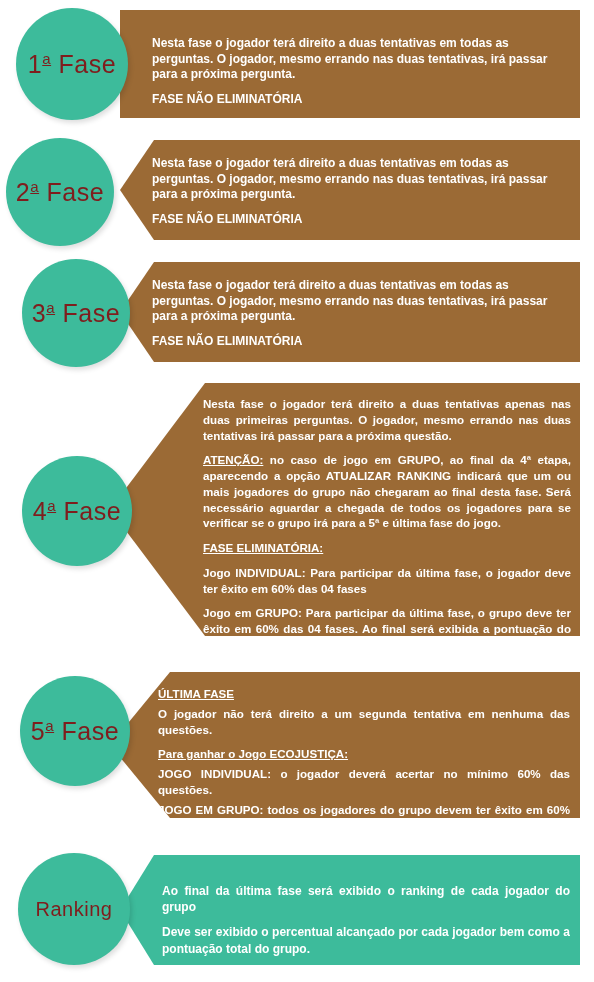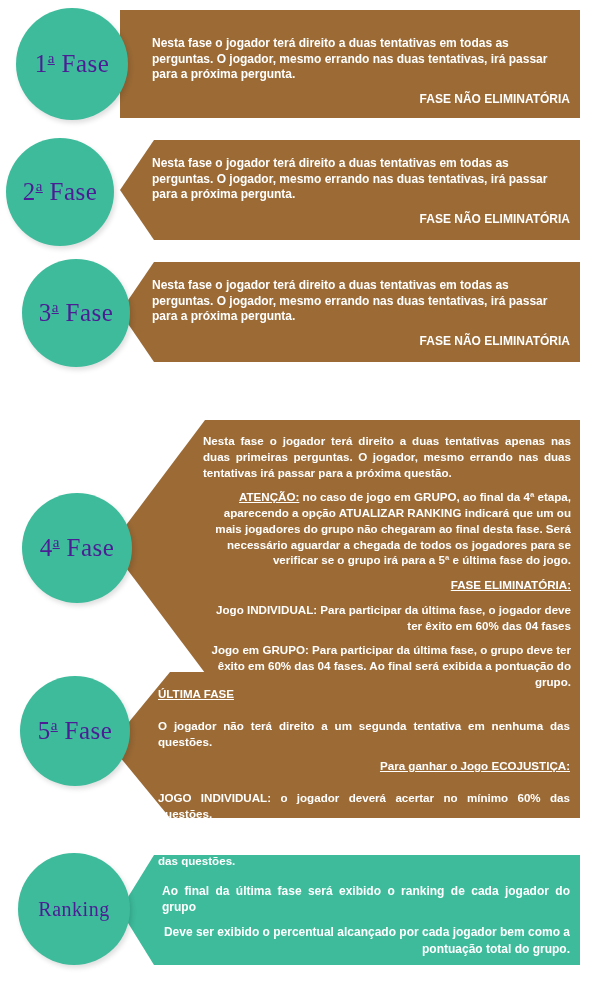--- a/index.html
+++ b/index.html
@@ -64,62 +64,62 @@
     position: absolute;
     border-radius: 50%;
     background: #3DBB9B;
     box-shadow: 2px 3px 5px rgba(0,0,0,0.13);
     display: flex;
     align-items: center;
     justify-content: center;
     z-index: 5;
   }
   .circle-label {
-    font-family: Liberation Serif, serif;
-    color: #4c1d95;
+    font-family: Liberation Sans, sans-serif;
+    color: #7f1d1d;
     font-size: 25px;
     line-height: 1;
     white-space: nowrap;
     letter-spacing: .5px;
   }
   .circle-label sup {
     font-size: 15px;
     vertical-align: super;
     text-decoration: underline;
   }
   .circle-label.ranking { font-size: 20px; }
 
   
   .banner-text {
     position: absolute;
     color: #ffffff;
     font-weight: bold;
     z-index: 3;
   }
   .banner-text p { margin: 0; }
-  .banner-text .gap { margin-top: 9px; text-align: right; }
+  .banner-text .gap { margin-top: 9px; }
   .banner-text u { text-decoration: underline; }
 
   
   .copy-sm {
     font-size: 12px;
     line-height: 1.30;
   }
   
   .copy-md {
     font-size: 11.6px;
     line-height: 1.36;
     text-align: justify;
   }
   .copy-rank {
     font-size: 12px;
     line-height: 1.35;
     text-align: justify;
   }
-  .copy-md .tight, .copy-rank .tight { margin-top: 16px; }
+  .copy-md .tight, .copy-rank .tight { margin-top: 4px; }
 </style>
 </head>
 <body>
 
 <div id="infographic">
 
   <div class="phase-block" style="top:10px;height:108px;">
     <div class="banner rect"></div>
     <div class="banner-text copy-sm" style="left:152px; top:26px; width:418px;">
       <p>Nesta fase o jogador terá direito a duas tentativas em todas as perguntas. O jogador, mesmo errando nas duas tentativas, irá passar para a próxima pergunta.</p>
@@ -145,21 +145,21 @@
     <div class="banner chev"></div>
     <div class="banner-text copy-sm" style="left:152px; top:16px; width:418px;">
       <p>Nesta fase o jogador terá direito a duas tentativas em todas as perguntas. O jogador, mesmo errando nas duas tentativas, irá passar para a próxima pergunta.</p>
       <p class="gap">FASE NÃO ELIMINATÓRIA</p>
     </div>
     <div class="circle" style="left:22px; top:-3px; width:108px; height:108px;">
       <span class="circle-label"><span>3</span><sup>a</sup>&nbsp;<span>Fase</span></span>
     </div>
   </div>
 
-  <div class="phase-block" style="top:383px;height:253px;margin-top:37px;">
+  <div class="phase-block" style="top:383px;height:253px;">
     <div class="banner chev chev-lg chev-4"></div>
     <div class="banner-text copy-md" style="left:203px; top:13px; width:368px;">
       <p>Nesta fase o jogador terá direito a duas tentativas apenas nas duas primeiras perguntas. O jogador, mesmo errando nas duas tentativas irá passar para a próxima questão.</p>
       <p class="gap"><u>ATENÇÃO:</u><span> no caso de jogo em GRUPO, ao final da 4ª etapa, aparecendo a opção ATUALIZAR RANKING indicará que um ou mais jogadores do grupo não chegaram ao final desta fase. Será necessário aguardar a chegada de todos os jogadores para se verificar se o grupo irá para a 5ª e última fase do jogo.</span></p>
       <p class="gap"><u>FASE ELIMINATÓRIA:</u></p>
       <p class="gap">Jogo INDIVIDUAL: Para participar da última fase, o jogador deve ter êxito em 60% das 04 fases</p>
       <p class="gap">Jogo em GRUPO: Para participar da última fase, o grupo deve ter êxito em 60% das 04 fases. Ao final será exibida a pontuação do grupo.</p>
     </div>
     <div class="circle" style="left:22px; top:73px; width:110px; height:110px;">
       <span class="circle-label"><span>4</span><sup>a</sup>&nbsp;<span>Fase</span></span>

